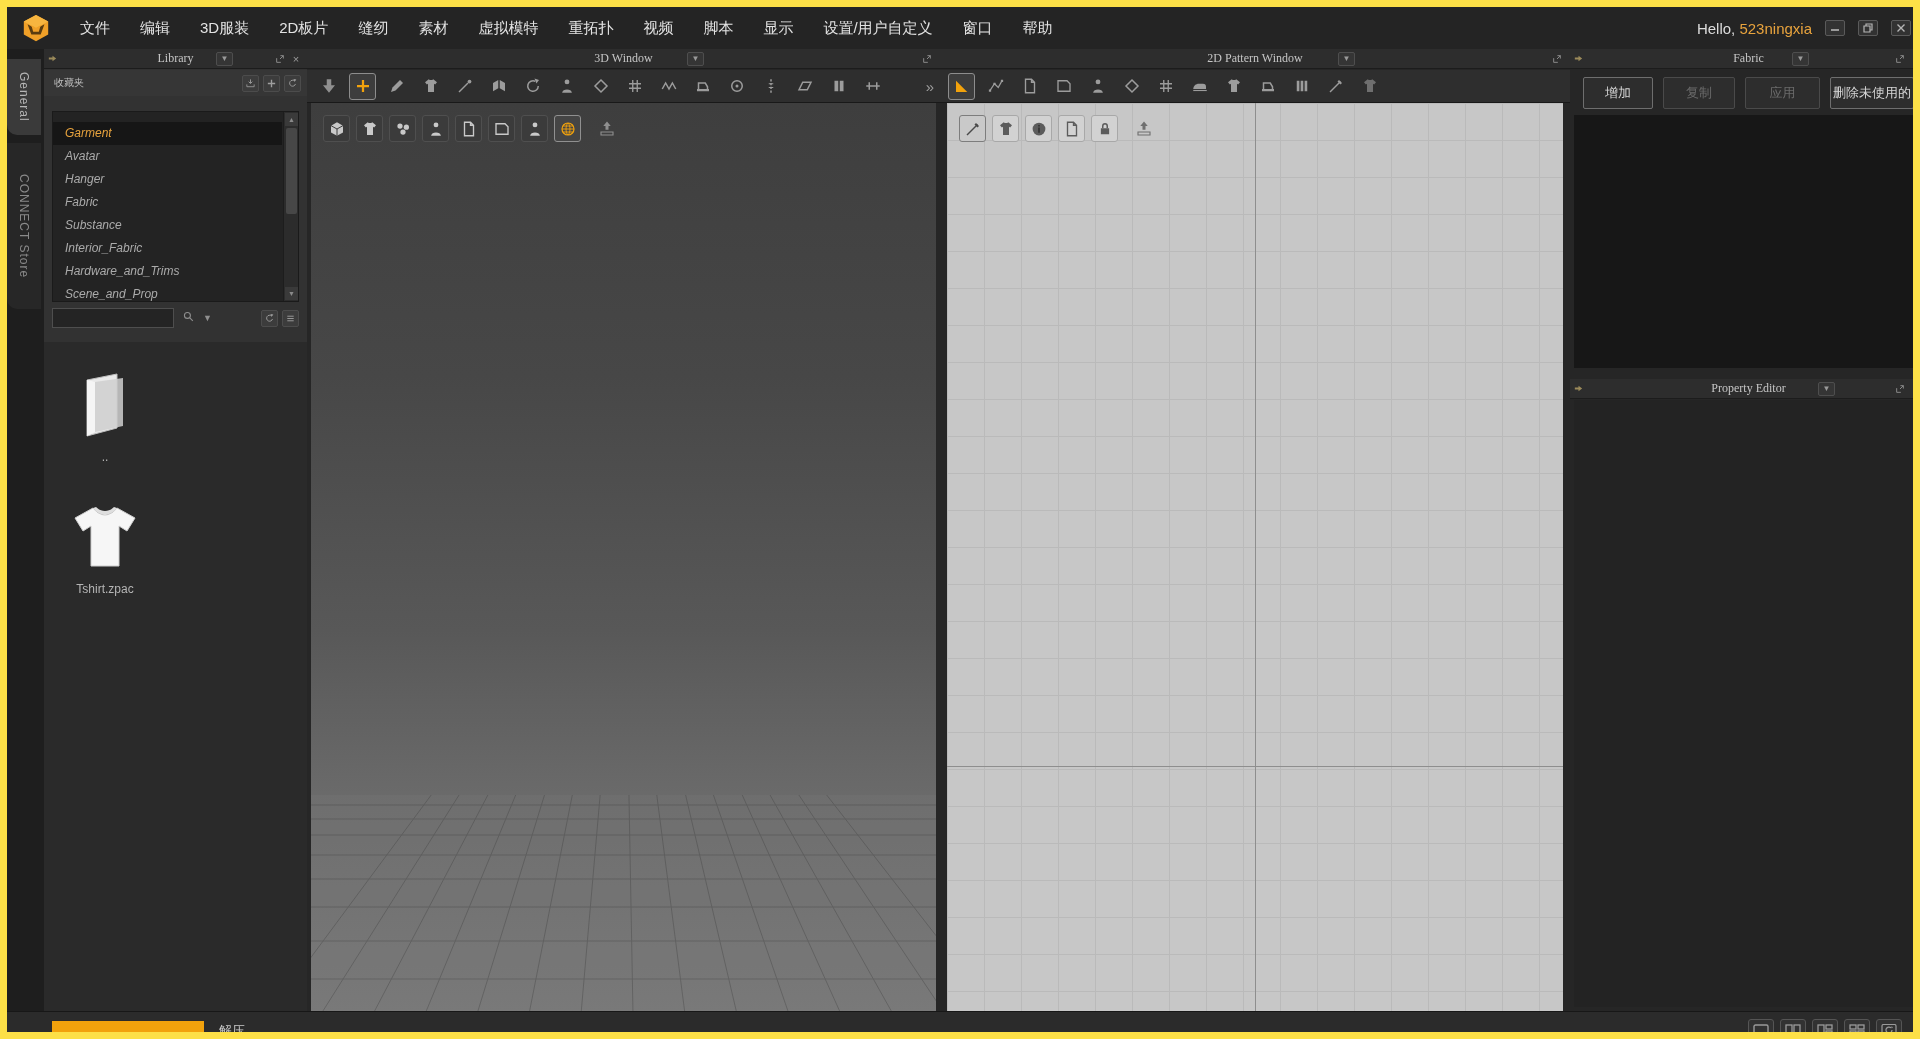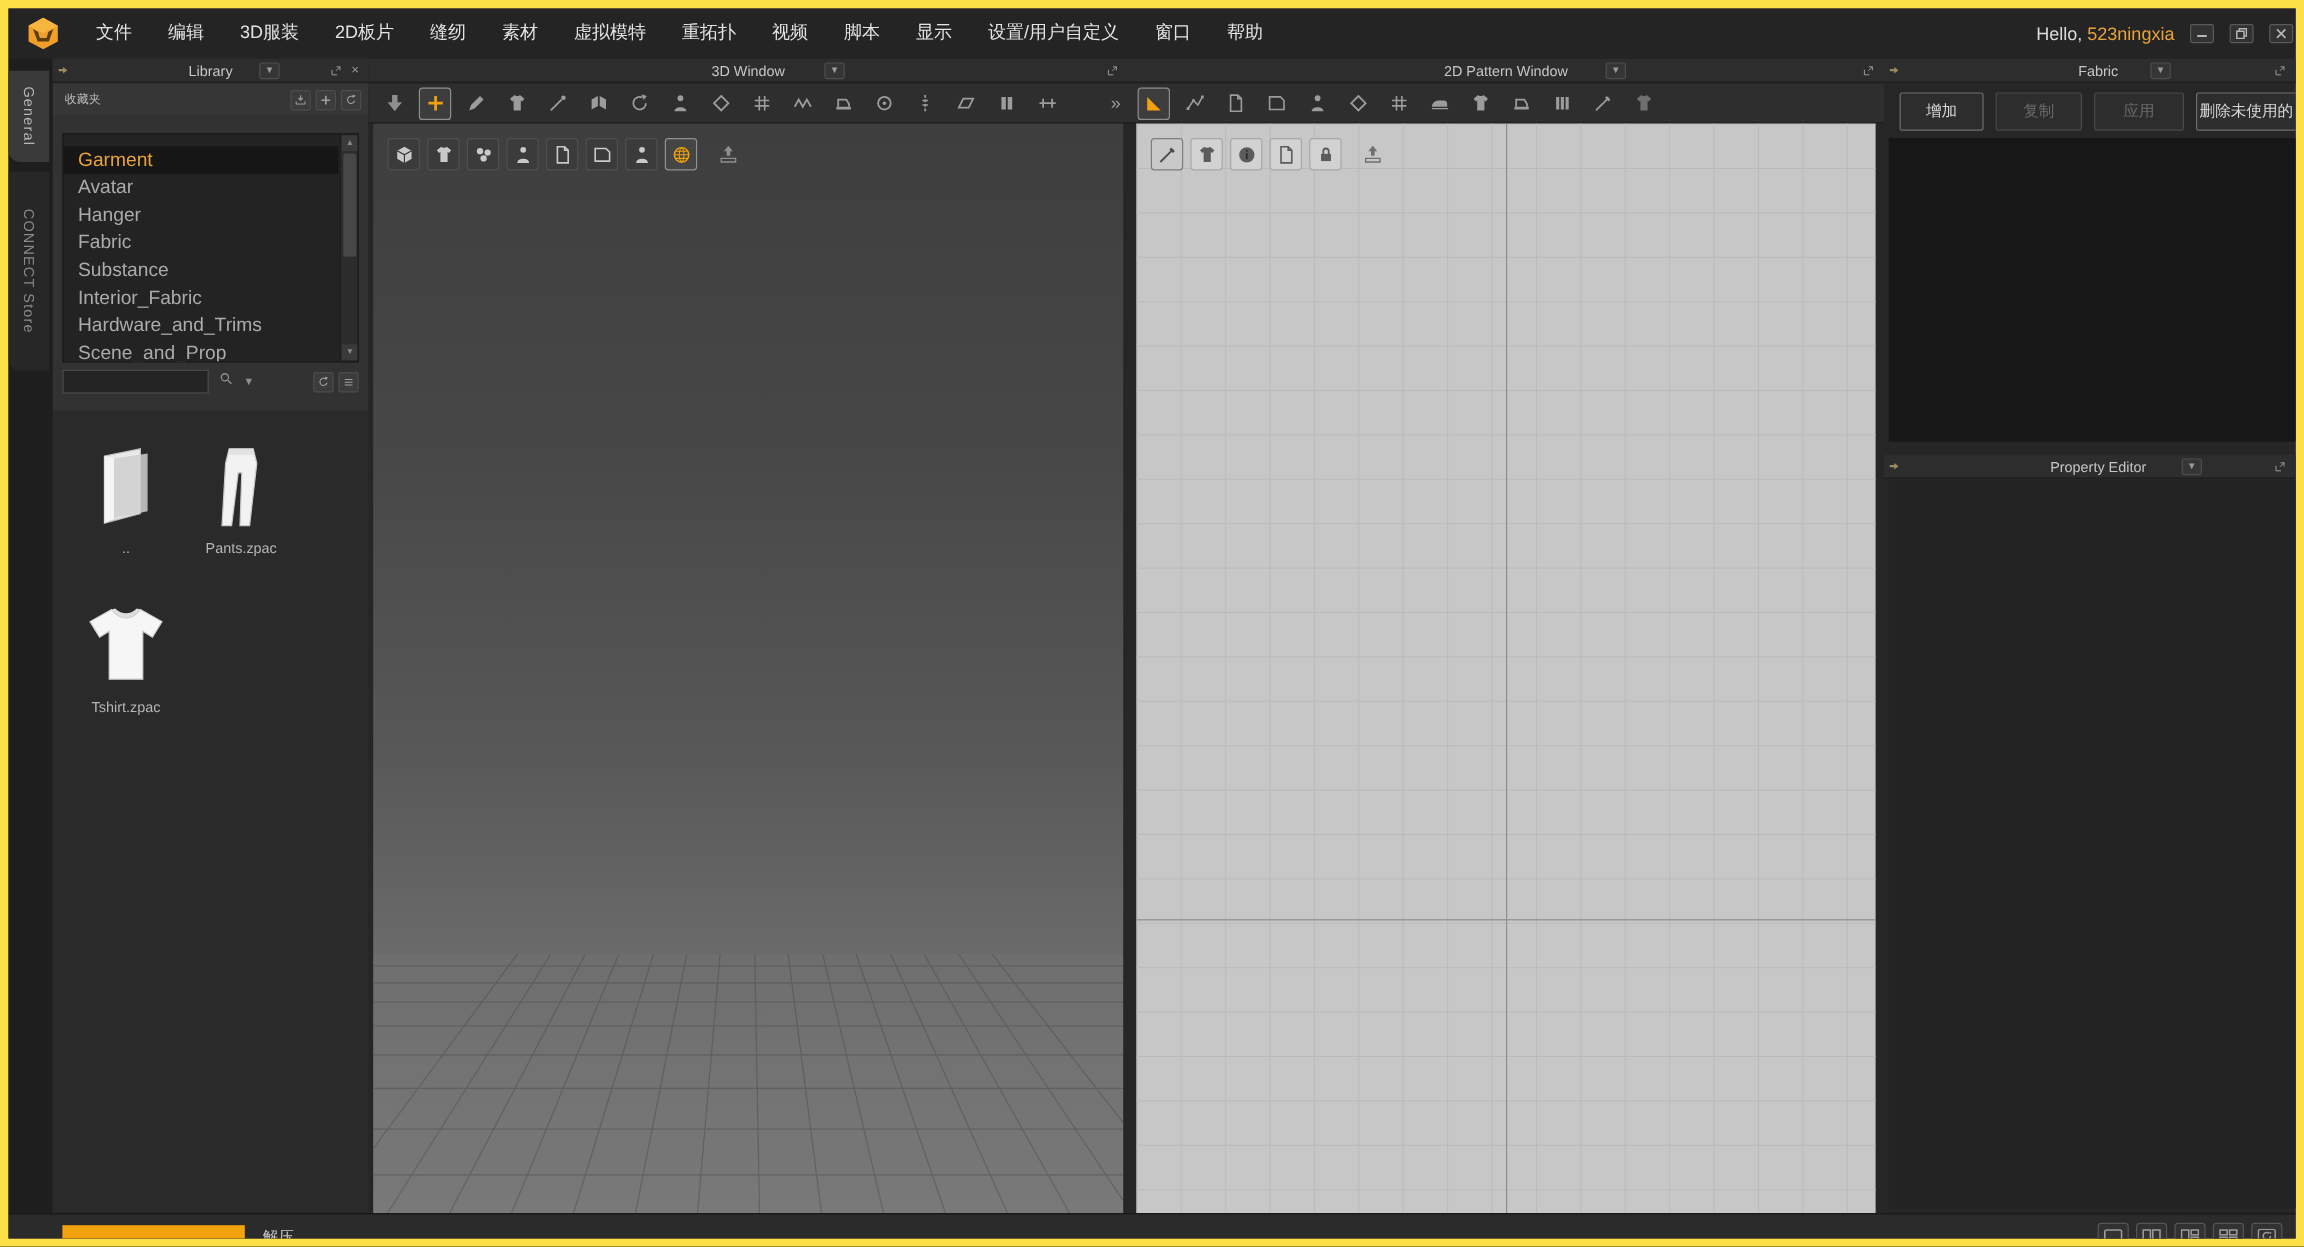--- a/index.html
+++ b/index.html
@@ -23,36 +23,36 @@
   .vtab { position:absolute; left:0; width:34px; color:#b5b5b5; font-size:12px; letter-spacing:1px;
           writing-mode:vertical-rl; display:flex; align-items:center; justify-content:center;
           border-radius:0 0 0 10px; }
   #vtab-general { top:10px; height:76px; background:#3a3a3a; }
   #vtab-connect { top:94px; height:166px; background:#272727; color:#8a8a8a; }
 
   
   .phdr { position:absolute; left:0; top:0; right:0; height:20px; background:#2d2d2d; border-bottom:1px solid #1c1c1c;
           display:flex; align-items:center; color:#c6c6c6; font-size:12px; }
   .phdr .harrow { width:16px; display:flex; justify-content:center; color:#9b8a5a; }
-  .phdr .htitle { position:absolute; left:0; right:0; text-align:center; pointer-events:none; }
+  .phdr .htitle { position:absolute; left:0; right:0; text-align:center; pointer-events:none;font-family:Liberation Serif, serif; }
   .hdrop { position:absolute; width:17px; height:14px; border:1px solid #4e4e4e; background:#353535; border-radius:2px;
            display:flex; align-items:center; justify-content:center; color:#9a9a9a; font-size:8px; }
   .hbtn { position:absolute; width:14px; height:14px; color:#9a9a9a; display:flex; align-items:center; justify-content:center; font-size:11px; }
   .hbtn svg { width:10px; height:10px; }
 
   
   #library { position:absolute; left:37px; top:42px; width:263px; height:962px; background:#323232; }
   #lib-fav-row { position:absolute; left:0; top:21px; right:0; height:26px; background:#363636; display:flex; align-items:center; }
   #lib-fav-label { color:#bdbdbd; font-size:10px; margin-left:10px; }
   #lib-fav-icons { position:absolute; right:6px; display:flex; gap:4px; }
   .mini-btn { width:17px; height:17px; border:1px solid #4c4c4c; background:#3c3c3c; border-radius:2px; color:#9f9f9f;
               display:flex; align-items:center; justify-content:center; }
   .mini-btn svg { width:11px; height:11px; }
   #lib-list { position:absolute; left:8px; top:62px; width:247px; height:191px; background:#232323; border:1px solid #1a1a1a; overflow:hidden; }
-  .lib-item { height:23px; line-height:23px; padding-left:12px; color:#ababab; font-size:16px; }
+  .lib-item { height:23px; line-height:23px; padding-left:12px; color:#ababab; font-size:12px;font-style:italic; }
   .lib-item.sel { background:#161616; color:#e8a33d; }
   #lib-scroll { position:absolute; right:0; top:0; width:15px; height:189px; background:#2c2c2c; border-left:1px solid #1d1d1d; }
   .scr-btn { position:absolute; left:1px; width:13px; height:13px; background:#3a3a3a; color:#8a8a8a; font-size:7px; display:flex; align-items:center; justify-content:center; }
   #scr-up { top:1px; } #scr-dn { bottom:1px; }
   #scr-thumb { position:absolute; left:2px; top:16px; width:11px; height:86px; background:#474747; border-radius:2px; }
 
   #lib-search-row { position:absolute; left:8px; top:258px; right:8px; height:22px; display:flex; align-items:center; }
   #search-box { width:122px; height:20px; background:#242424; border:1px solid #4e4e4e; color:#ddd; font-size:12px; padding:0 4px; outline:none; }
   .srch-ic { color:#8f8f8f; margin-left:8px; }
   .srch-ic svg { width:13px; height:13px; }
@@ -377,27 +377,20 @@
       </span>
     </div>
     <div id="lib-thumbs">
       <div class="thumb" style="left:14px; top:28px;">
         <svg class="timg" viewBox="0 0 80 72">
           <polygon points="22,10 52,4 52,58 22,66" fill="#e9e9e9" stroke="#bdbdbd" stroke-width="1"></polygon>
           <polygon points="30,12 58,8 58,56 30,62" fill="#cfcfcf" opacity="0.85"></polygon>
           <polygon points="22,10 30,12 30,62 22,66" fill="#f5f5f5"></polygon>
         </svg>
         <div class="tlabel">..</div>
-      </div>
-      <div class="thumb" style="left:110px; top:28px;">
-        <svg class="timg" viewBox="0 0 80 72">
-          <path d="M30 4h20l3 12-6 52h-8l1.5-44h-3L32 68h-8l3-52z" fill="#f2f2f2" stroke="#c9c9c9" stroke-width="1"></path>
-          <path d="M30 4h20l1 5H29z" fill="#e2e2e2"></path>
-        </svg>
-        <div class="tlabel">Pants.zpac</div>
       </div>
       <div class="thumb" style="left:14px; top:160px;">
         <svg class="timg" viewBox="0 0 80 72">
           <path d="M28 6L10 16l8 13 8-5v40h28V24l8 5 8-13L52 6c-4 5-9 7-12 7s-8-2-12-7z" fill="#f6f6f6" stroke="#cdcdcd" stroke-width="1"></path>
           <path d="M28 6c4 5 9 7 12 7s8-2 12-7l-3-1c-3 3-6 4-9 4s-6-1-9-4z" fill="#dedede"></path>
         </svg>
         <div class="tlabel">Tshirt.zpac</div>
       </div>
     </div>
   </div>

